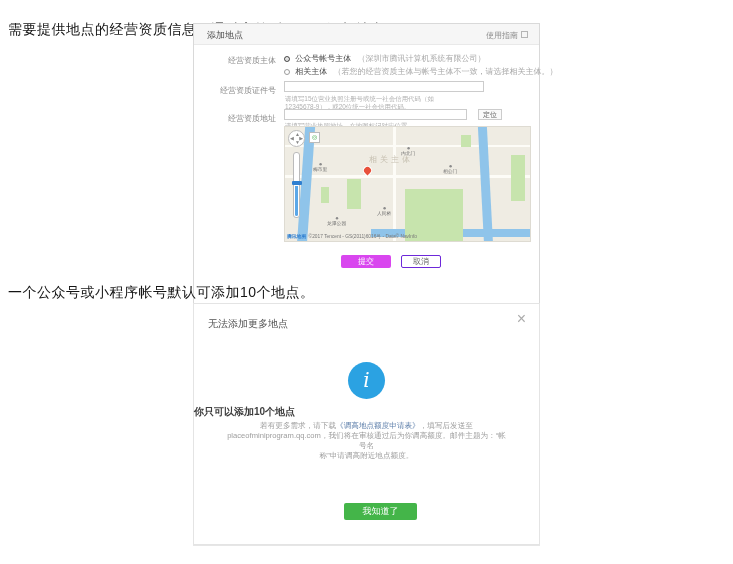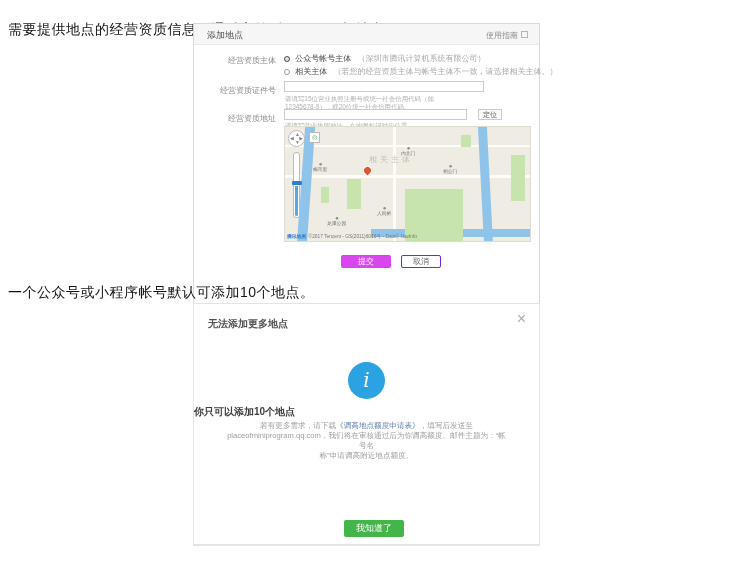--- a/index.html
+++ b/index.html
@@ -48,27 +48,27 @@
   .zoom-slider{position:absolute;left:8px;top:25px;width:7px;height:66px;background:#fff;border:1px solid #bbb;border-radius:3px;box-sizing:border-box;cursor:pointer;}
   .zoom-fill{position:absolute;left:1px;right:1px;bottom:1px;height:30px;background:#5aa7e8;border-radius:0 0 2px 2px;}
   .zoom-knob{position:absolute;left:-2px;top:28px;width:10px;height:4px;background:#2f7fd0;border-radius:1px;}
   .map-attr{position:absolute;left:2px;bottom:1px;font-size:6px;color:#777;white-space:nowrap;transform:scale(.8);transform-origin:left bottom;}
   .map-logo{color:#2f7fd0;font-weight:bold;margin-right:3px;}
 
   .btn-submit{position:absolute;left:147px;top:231px;width:50px;height:13px;background:#d946ef;border-radius:2px;color:#fff;font-size:8px;text-align:center;line-height:13px;cursor:pointer;}
   .btn-cancel{position:absolute;left:207px;top:231px;width:40px;height:13px;background:#fff;border:1px solid #6d28d9;box-sizing:border-box;border-radius:2px;color:#666;font-size:8px;text-align:center;line-height:11px;cursor:pointer;}
 
   
-  .dlg2-title{position:absolute;left:14px;top:13px;font-size:10px;color:#535353;font-weight:bold;}
+  .dlg2-title{position:absolute;left:14px;top:13px;font-size:10px;color:#535353;}
   .dlg2-close{position:absolute;right:13px;top:7px;font-size:16px;color:#ababab;cursor:pointer;line-height:16px;}
   .info-circle{position:absolute;left:154px;top:58px;width:37px;height:37px;border-radius:50%;background:#2ba2e2;color:#fff;text-align:center;line-height:36px;font-size:20px;font-style:italic;font-family:"DejaVu Serif",serif;}
   .limit-heading{position:absolute;left:0;right:0;top:101px;text-align:left;font-size:10px;color:#3f3f3f;font-weight:bold;}
   .limit-body{position:absolute;left:22px;right:22px;top:117px;text-align:center;font-size:8px;color:#9d9d9d;line-height:10.5px;transform:scale(.95);transform-origin:center top;}
   .limit-link{color:#5b7da9;cursor:pointer;}
-  .btn-ok{position:absolute;left:150px;top:216px;width:60px;height:17px;background:#44b549;border-radius:2px;color:#fff;font-size:9px;text-align:center;line-height:17px;cursor:pointer;}
+  .btn-ok{position:absolute;left:150px;top:199px;width:73px;height:17px;background:#44b549;border-radius:2px;color:#fff;font-size:9px;text-align:center;line-height:17px;cursor:pointer;}
 </style>
 </head>
 <body>
 
 <p class="para" id="para1">需要提供地点的经营资质信息，通过审核后，即可添加地点。</p>
 
 <div class="shot" id="shot1">
   <div class="dlg-header">
     <span class="dlg-title">添加地点</span>
     <span class="guide"><span>使用指南</span><span class="guide-icon"></span></span>

